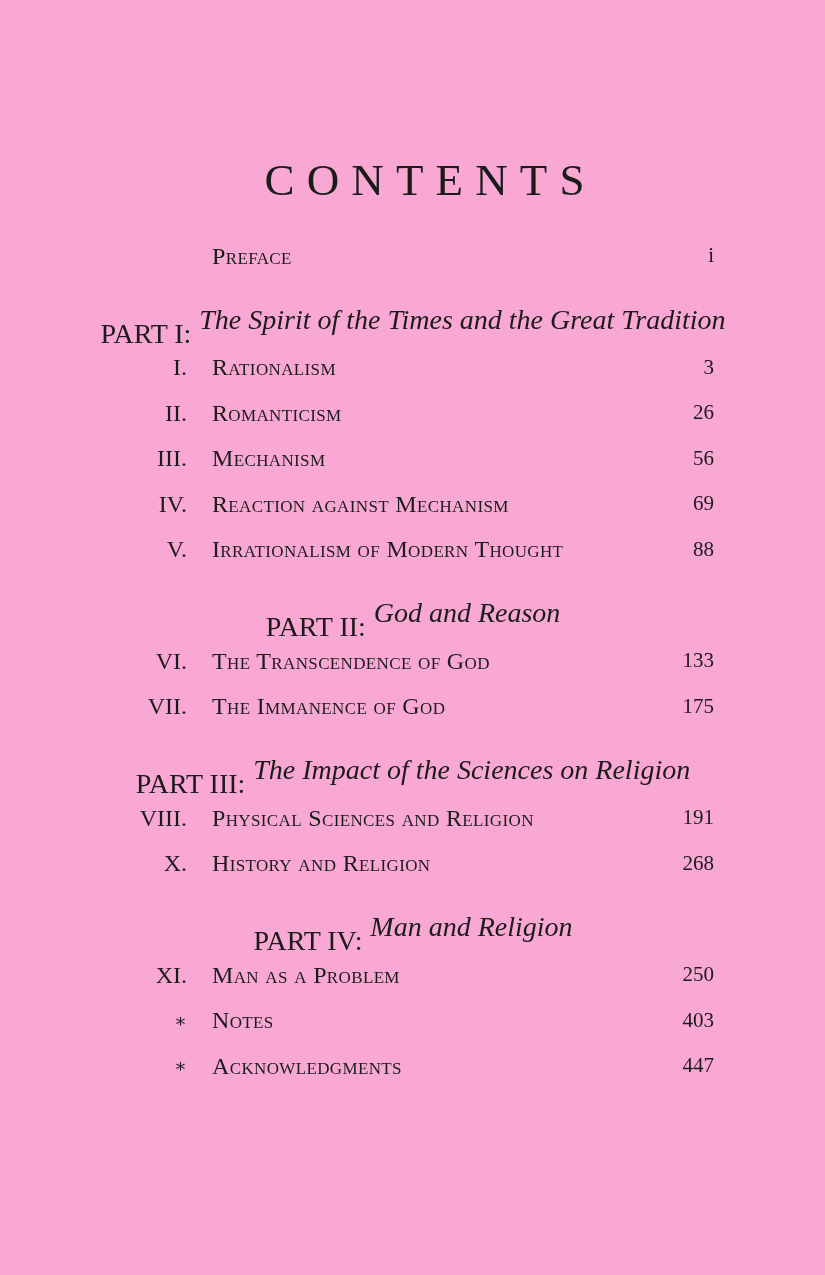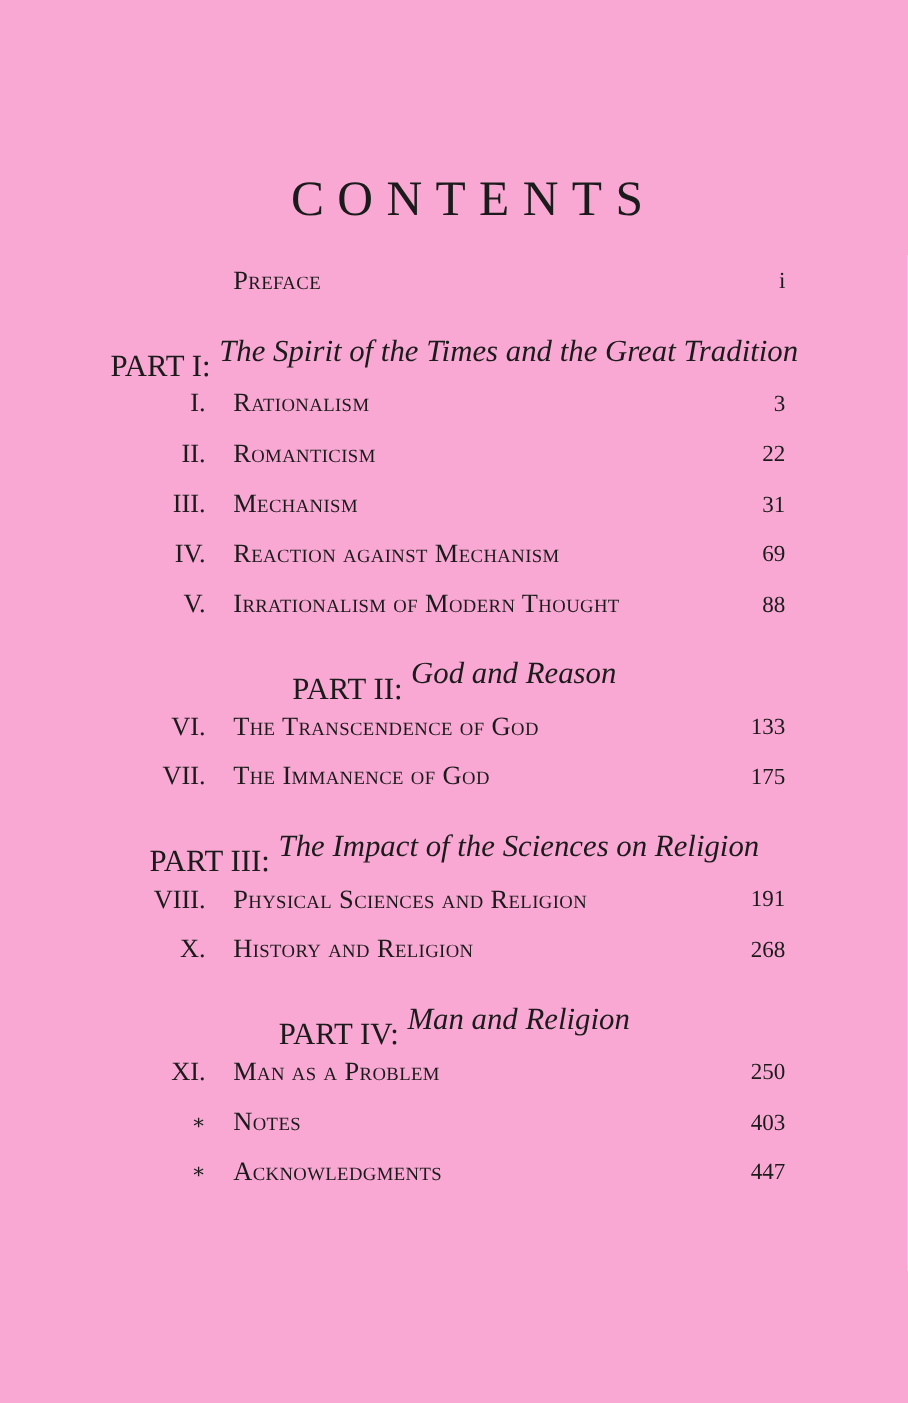--- a/index.html
+++ b/index.html
@@ -102,26 +102,26 @@
     </div>
 
     <div class="row">
       <span class="numeral">I.</span>
       <span class="entry-title">Rationalism</span>
       <span class="pageno">3</span>
     </div>
     <div class="row">
       <span class="numeral">II.</span>
       <span class="entry-title">Romanticism</span>
-      <span class="pageno">22</span>
+      <span class="pageno">26</span>
     </div>
     <div class="row">
       <span class="numeral">III.</span>
       <span class="entry-title">Mechanism</span>
-      <span class="pageno">31</span>
+      <span class="pageno">56</span>
     </div>
     <div class="row">
       <span class="numeral">IV.</span>
       <span class="entry-title">Reaction against Mechanism</span>
       <span class="pageno">69</span>
     </div>
     <div class="row">
       <span class="numeral">V.</span>
       <span class="entry-title">Irrationalism of Modern Thought</span>
       <span class="pageno">88</span>

